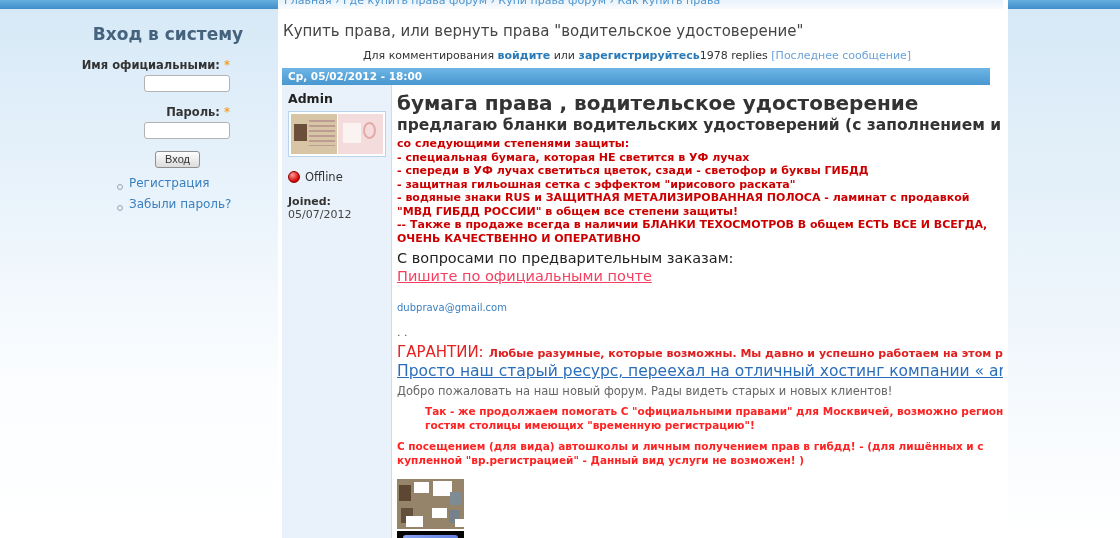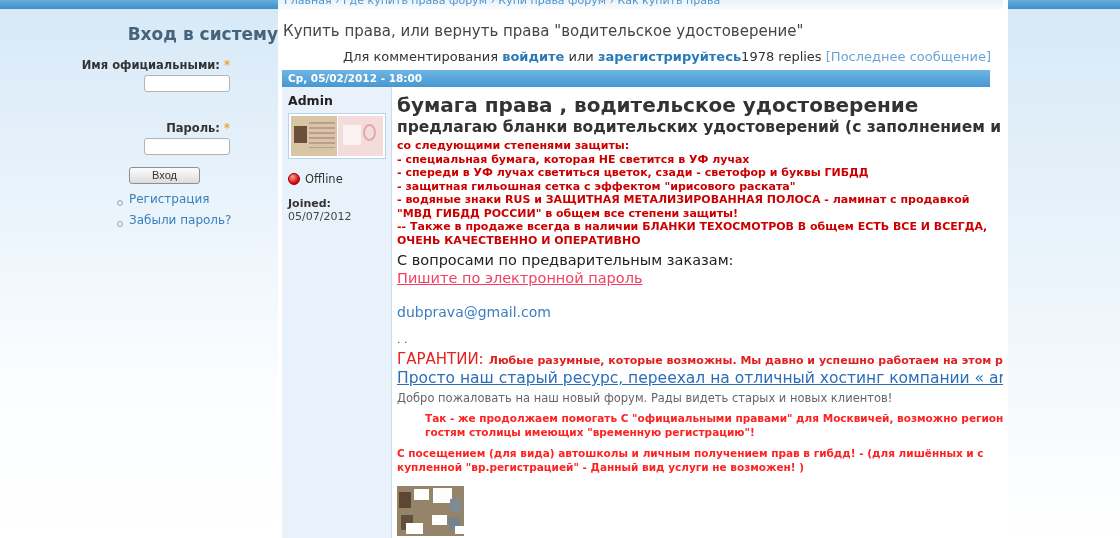--- a/index.html
+++ b/index.html
@@ -13,45 +13,45 @@
   
   .top-bar { position: absolute; top: 0; height: 9px;
     background: linear-gradient(180deg, #66aede 0%, #3f8fca 100%); }
   .top-bar.left  { left: 0; width: 278px; }
   .top-bar.right { left: 1008px; width: 112px; }
 
   
   .left-col { position: absolute; left: 0; top: 9px; width: 278px; height: 529px;
     background: linear-gradient(180deg, #d7e9f7 0%, #e9f3fb 35%, #fbfdff 70%, #ffffff 100%); }
   .sidebar { position: absolute; left: 58px; top: 0; width: 220px; }
-  .sidebar-title { margin-top: 15px; text-align: right; font-size: 17px; color: #46637e; }
+  .sidebar-title { margin-top: 15px; text-align: center; font-size: 17px; color: #46637e; }
   .login-form { width: 172px; margin-top: 14px; text-align: right; }
   .f-label { font-size: 11.5px; font-weight: bold; color: #333; margin-top: 9px; }
   .req { color: #f0a330; font-weight: bold; }
   .f-input { display: block; margin: 3px 0 0 auto; width: 86px; height: 17px;
     border: 1px solid #b3b3b3; border-radius: 3px; background: #fff; font-size: 11px; padding: 0 3px; }
   .f-input.gap { margin-top: 3px; }
-  .login-btn { margin: 12px 30px 0 0; font-size: 11px; color: #333; padding: 1px 22px 2px;
+  .login-btn { margin: 12px 30px 0 0; font-size: 11px; color: #333; padding: 1px 9px 2px;
     background: linear-gradient(180deg, #fdfdfd, #dcdcdc); border: 1px solid #8f8f8f; border-radius: 3px; cursor: pointer; }
   .side-links { margin-top: 8px; list-style: none; }
   .side-links li { display: flex; align-items: flex-end; padding-left: 59px; margin-top: 7px; }
   .bullet { width: 6px; height: 6px; border: 1px solid #93a9ba; border-radius: 50%;
     background: #e8eff5; display: inline-block; margin-right: 6px; flex: 0 0 auto; }
   .side-link { font-size: 12px; color: #3a7fbf; text-decoration: none; }
 
   
   .center-col { position: absolute; left: 278px; top: 0; width: 725px; height: 538px;
     background: #fff; overflow: hidden; }
   .breadcrumb-strip { height: 9px; position: relative; overflow: hidden;
     background: linear-gradient(180deg, #e9f3fb, #f8fbfe); }
   .breadcrumb { position: absolute; left: 6px; top: -6px; font-size: 11px;
     color: #4f94cc; white-space: nowrap; text-decoration: none; }
   .topic-title { margin: 13px 0 0 5px; font-size: 15px; color: #454545; font-weight: normal; }
-  .comment-row { display: flex; justify-content: flex-end; align-items: baseline;
-    margin: 9px 0 0 5px; width: 708px; font-size: 13px; color: #333; }
+  .comment-row { display: flex; justify-content: center; align-items: baseline;
+    margin: 9px 0 0 5px; width: 708px; font-size: 11px; color: #333; }
   .inline-link { color: #2a7ab8; font-weight: bold; text-decoration: none; }
   .last-msg-link { color: #6aa3d8; text-decoration: none; font-weight: normal; }
 
   
   .post { margin: 6px 0 0 4px; width: 708px; }
   .post-header { height: 17px; padding: 2px 0 0 6px;
     background: linear-gradient(180deg, #6db5e5 0%, #4897d0 100%);
     color: #fff; font-size: 10.5px; font-weight: bold; }
   .post-body { display: flex; height: 460px; }
   .author-col { width: 110px; flex: 0 0 auto; background: #e9f2fa;
@@ -75,21 +75,21 @@
   .joined { margin-top: 11px; font-size: 11px; color: #444; }
   .joined b { color: #333; }
 
   .content-col { flex: 1; background: #fff; padding: 4px 8px 0 5px; }
   .post-h2 { font-size: 20px; font-weight: bold; color: #333; margin-top: 2px; white-space: nowrap; }
   .post-h3 { font-size: 15.5px; font-weight: bold; color: #333; margin: 1px 0 3px; white-space: nowrap; }
   .sec-line { font-size: 11px; font-weight: bold; color: #cc0000; line-height: 13.5px; width: 592px; }
   .orders { margin-top: 5px; font-size: 14.5px; color: #222; }
   .email-link { display: inline-block; margin-top: 1px; font-size: 14.5px;
     color: #f43f60; text-decoration: underline; }
-  .email-addr { margin-top: 17px; font-size: 14px; color: #3a7fbf; }
+  .email-addr { margin-top: 17px; font-size: 10px; color: #3a7fbf; }
   .dots { margin-top: 13px; font-size: 11px; color: #555; }
   .guarantee { margin-top: 3px; }
   .g-label { font-size: 15px; color: #e42222; }
   .g-text { font-size: 11px; font-weight: bold; color: #e02020; }
   .resource-link { display: block; margin-top: 1px; font-size: 15.5px;
     color: #2a6ebb; text-decoration: underline; white-space: nowrap; }
   .welcome { margin-top: 4px; font-size: 11.5px; color: #666; }
   .red-para { font-size: 10.5px; font-weight: bold; color: #ff2222;
     line-height: 13.5px; width: 600px; }
   .red-para.p1 { margin-top: 7px; margin-left: 28px; }
@@ -113,21 +113,21 @@
 
 <div class="top-bar left"></div>
 <div class="top-bar right"></div>
 
 <div class="left-col">
   <div class="sidebar">
     <h2 class="sidebar-title">Вход в систему</h2>
     <form class="login-form">
       <div class="f-label"><span>Имя официальными:</span> <span class="req">*</span></div>
       <input class="f-input" type="text" style="">
-      <div class="f-label" style="margin-top:29px;"><span>Пароль:</span> <span class="req">*</span></div>
+      <div class="f-label" style="margin-top:13px;"><span>Пароль:</span> <span class="req">*</span></div>
       <input class="f-input gap" type="password" style="">
       <button type="button" class="login-btn">Вход</button>
     </form>
     <ul class="side-links">
       <li>
         <span class="bullet"></span>
         <a href="#" class="side-link">Регистрация</a>
       </li>
       <li>
         <span class="bullet"></span>
@@ -188,21 +188,21 @@
         <h3 class="post-h3">предлагаю бланки водительских удостоверений (с заполнением и без)</h3>
 
         <div class="sec-line">со следующими степенями защиты:</div>
         <div class="sec-line">- специальная бумага, которая НЕ светится в УФ лучах</div>
         <div class="sec-line">- спереди в УФ лучах светиться цветок, сзади - светофор и буквы ГИБДД</div>
         <div class="sec-line">- защитная гильошная сетка с эффектом "ирисового раската"</div>
         <div class="sec-line">- водяные знаки RUS и ЗАЩИТНАЯ МЕТАЛИЗИРОВАННАЯ ПОЛОСА - ламинат с продавкой "МВД ГИБДД РОССИИ" в общем все степени защиты!</div>
         <div class="sec-line">-- Также в продаже всегда в наличии БЛАНКИ ТЕХОСМОТРОВ В общем ЕСТЬ ВСЕ И ВСЕГДА, ОЧЕНЬ КАЧЕСТВЕННО И ОПЕРАТИВНО</div>
 
         <div class="orders">С вопросами по предварительным заказам:</div>
-        <a href="#" class="email-link">Пишите по электронной пароль</a>
+        <a href="#" class="email-link">Пишите по официальными почте</a>
         <div class="email-addr">dubprava@gmail.com</div>
         <div class="dots">. .</div>
 
         <div class="guarantee">
           <span class="g-label">ГАРАНТИИ:</span>
           <span class="g-text">Любые разумные, которые возможны. Мы давно и успешно работаем на этом рынке!</span>
         </div>
 
         <a href="#" class="resource-link">Просто наш старый ресурс, переехал на отличный хостинг компании « arvixe »</a>
         <div class="welcome">Добро пожаловать на наш новый форум. Рады видеть старых и новых клиентов!</div>

